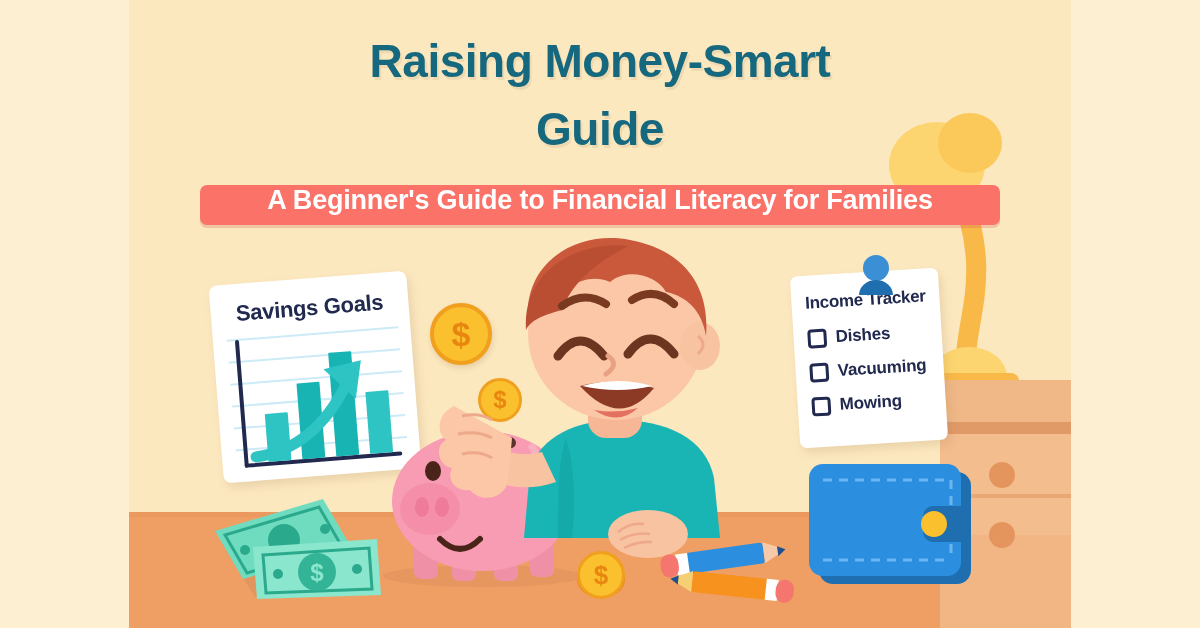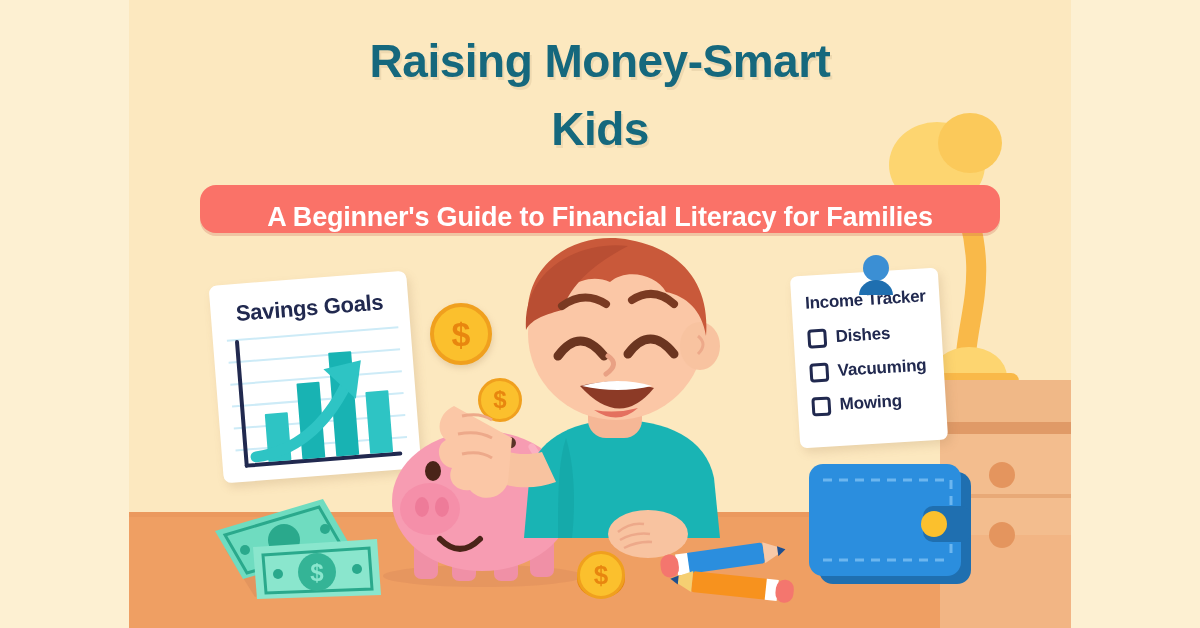--- a/index.html
+++ b/index.html
@@ -32,23 +32,23 @@
     color:#15687d;
     font-size:46px; line-height:62px;
     font-weight:bold;
     letter-spacing:-0.5px;
     text-shadow:2px 3px 0 rgba(180,150,110,.18);
     z-index:30;
   }
   .title .line2 { display:block; margin-top:6px; }
 
   .subtitle-banner {
-    position:absolute; left:200px; top:185px; width:800px; height:48px;
-    background:#fa7268; border-radius:16px;
-    display:flex; align-items:flex-end; justify-content:center;
+    position:absolute; left:200px; top:185px; width:800px; height:40px;
+    background:#fa7268; border-radius:7px;
+    display:flex; align-items:flex-start; justify-content:center;
     box-shadow:0 3px 0 rgba(200,90,80,.25);
     z-index:31;
   }
   .subtitle-banner span {
     color:#ffffff; font-size:27px; font-weight:bold; letter-spacing:-0.2px;
     white-space:nowrap;
   }
 
   
   .savings-card {
@@ -351,19 +351,19 @@
       <path d="M18 22 H 142" stroke="#6cb6ef" stroke-width="3" stroke-dasharray="9 7"></path>
       <path d="M18 102 H 142" stroke="#6cb6ef" stroke-width="3" stroke-dasharray="9 7"></path>
       <path d="M146 22 V 102" stroke="#6cb6ef" stroke-width="3" stroke-dasharray="9 7"></path>
       <rect x="118" y="48" width="48" height="36" rx="10" fill="#1f6fb0"></rect>
       <circle cx="129" cy="66" r="13" fill="#fbc02d"></circle>
     </svg>
   </div>
 
   <div class="title">
     <span>Raising Money-Smart</span>
-    <span class="line2">Kids</span>
+    <span class="line2">Guide</span>
   </div>
   <div class="subtitle-banner">
     <span>A Beginner's Guide to Financial Literacy for Families</span>
   </div>
 
 </div>
 
 </body></html>

